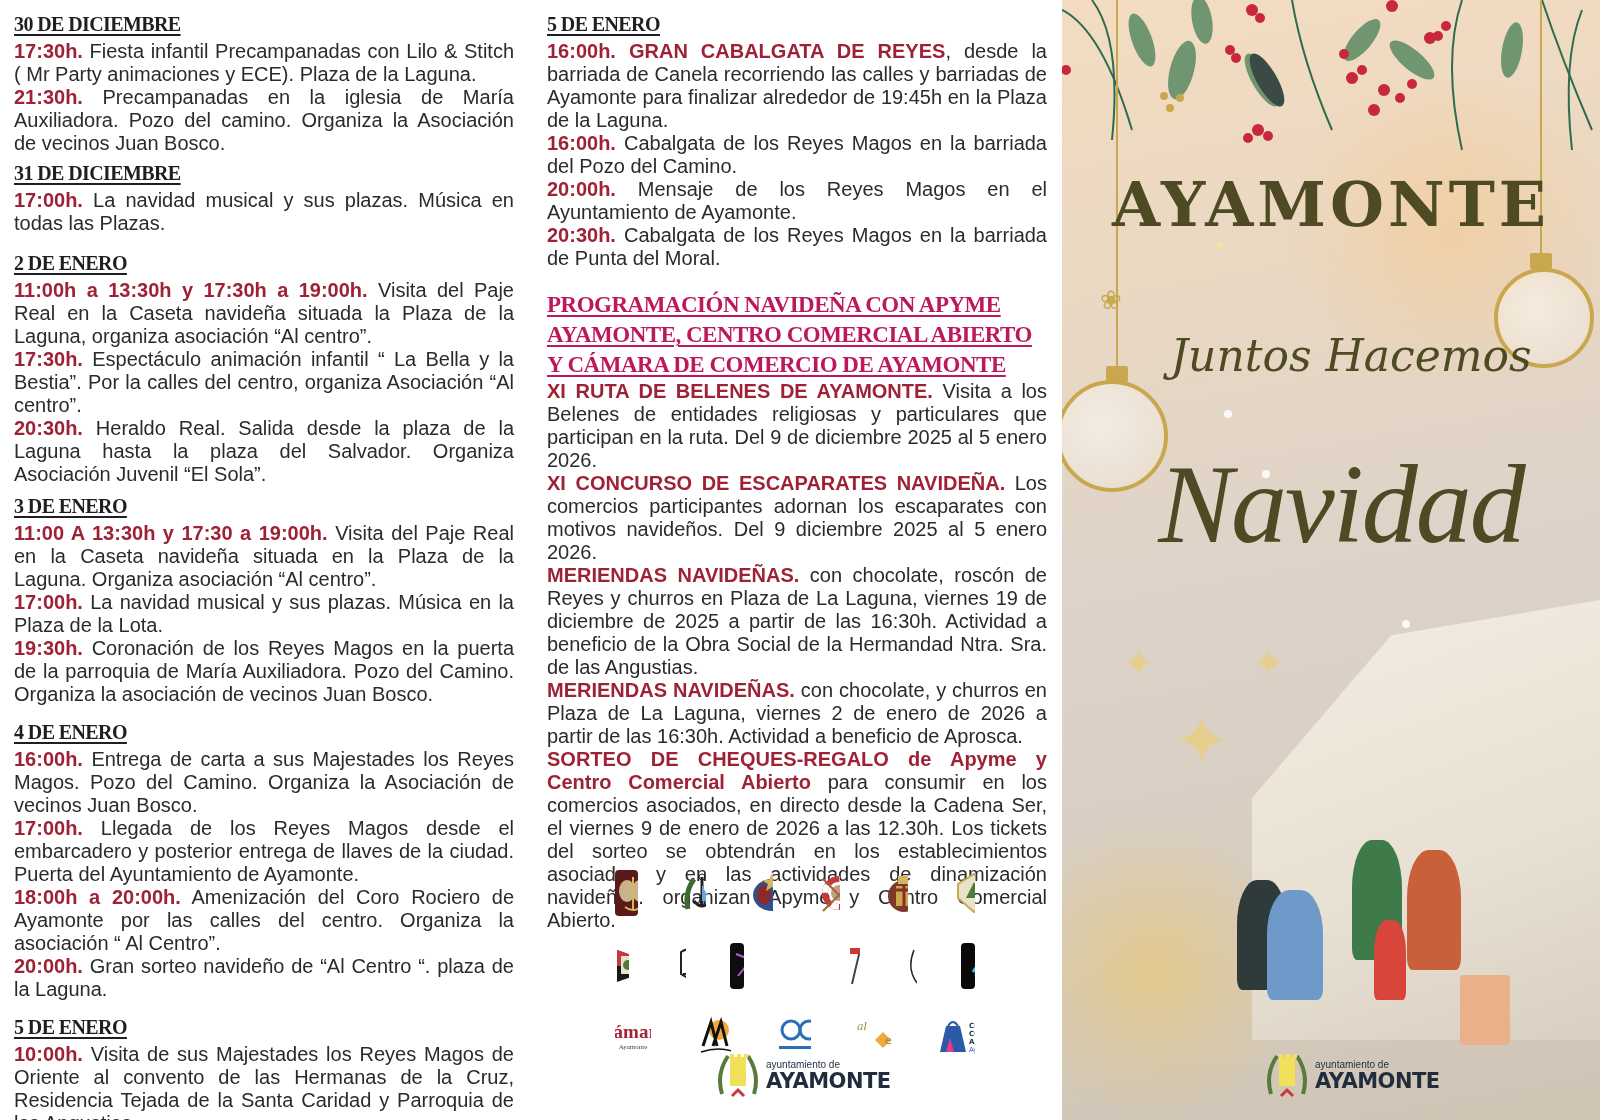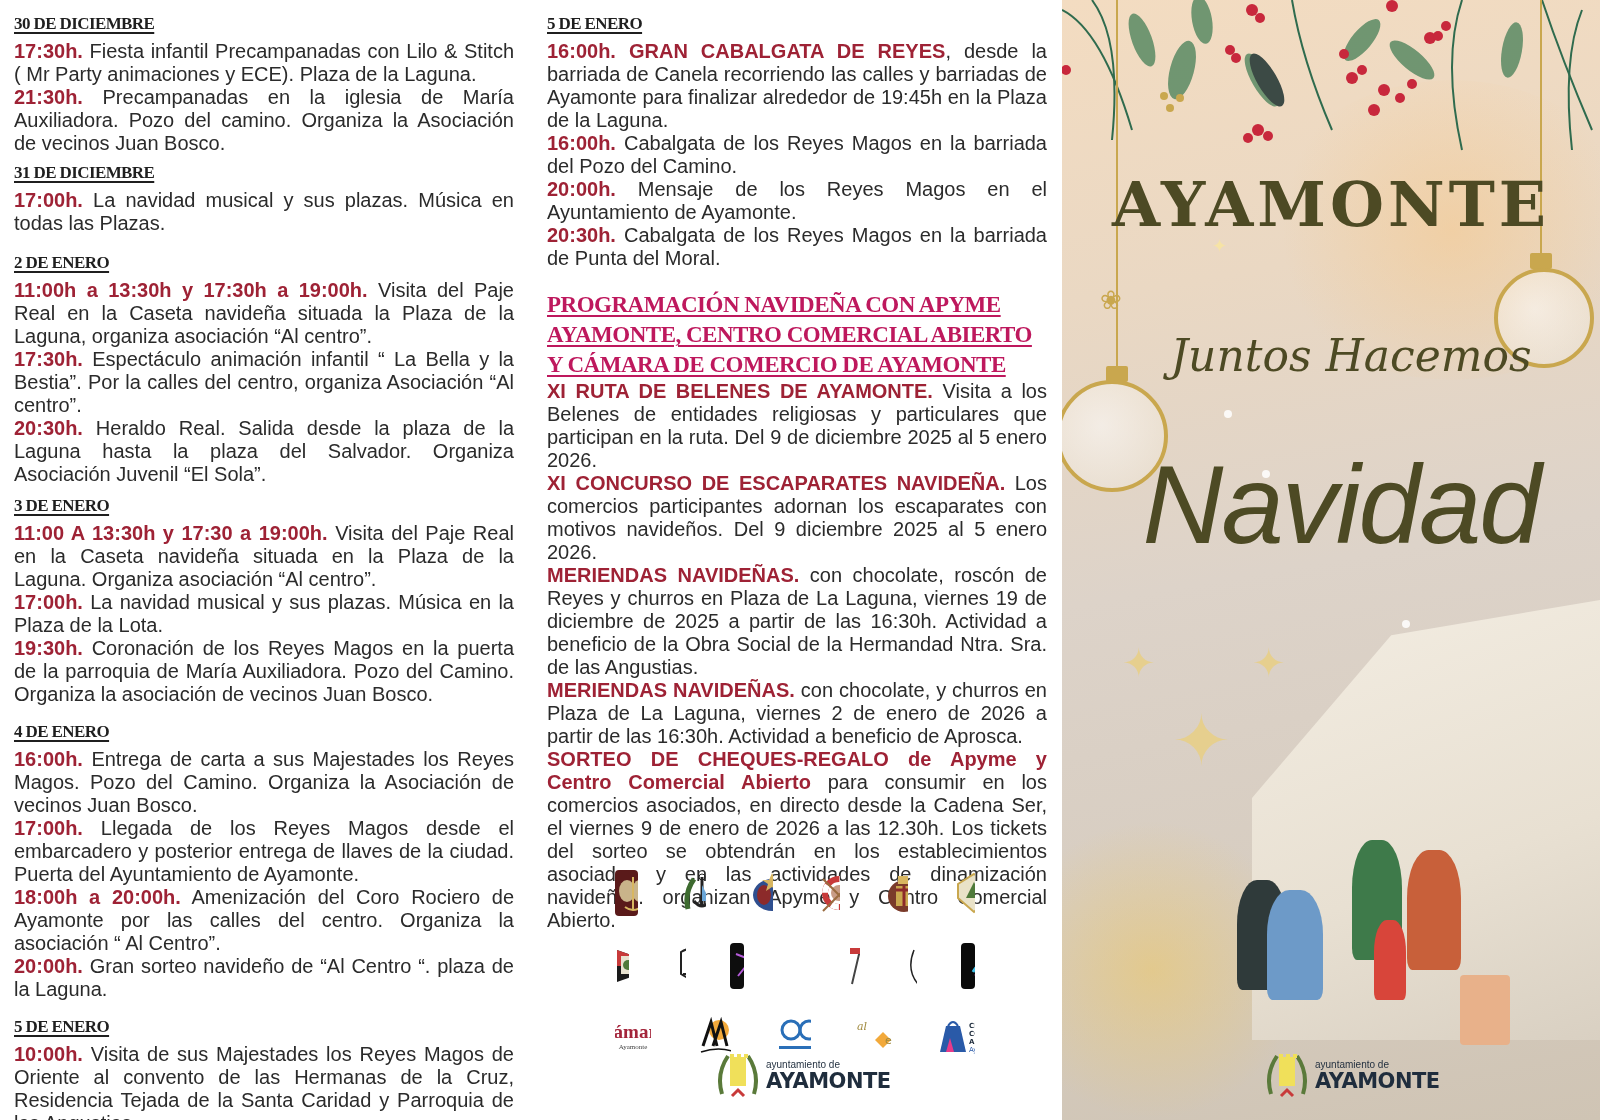--- a/index.html
+++ b/index.html
@@ -6,21 +6,21 @@
   html, body { width: 1600px; height: 1120px; overflow: hidden; background: #ffffff; }
   body { position: relative; font-family: "Liberation Sans", sans-serif; color: #2a2a2a; }
 
   .col { position: absolute; top: 0; }
   .col-left { left: 14px; width: 500px; }
   .col-mid { left: 547px; width: 500px; }
 
   .day-heading {
     font-family: "Liberation Serif", serif;
     font-weight: bold;
-    font-size: 17px;
+    font-size: 20px;
     letter-spacing: -0.6px;
     color: #1f1f1f;
     text-decoration: underline;
     text-decoration-thickness: 2px;
     text-underline-offset: 3px;
     line-height: 28px;
     margin-bottom: 2px;
   }
   .section-heading {
     font-family: "Liberation Serif", serif;
@@ -75,21 +75,21 @@
     font-family: "DejaVu Serif", serif; font-weight: bold; font-size: 62px; letter-spacing: 4px;
     color: #4d4a24;
   }
   .cover-sub {
     position: absolute; left: 0; width: 538px; top: 330px; text-align: center;
     font-family: "DejaVu Serif", serif; font-style: italic; font-size: 44px;
     color: #4d4a24; padding-left: 40px;
   }
   .cover-big {
     position: absolute; left: 0; width: 538px; top: 440px; text-align: center;
-    font-family: Liberation Sans, sans-serif; font-style: italic; font-size: 112px;
+    font-family: Liberation Serif, serif; font-style: italic; font-size: 112px;
     color: #4d4a24; padding-left: 20px; letter-spacing: -2px;
   }
   .ornament {
     position: absolute; border-radius: 50%;
     border: 4px solid #c9a74e;
     background: radial-gradient(circle at 40% 40%, rgba(255,255,255,0.55), rgba(240,230,210,0.35));
   }
   .ornament-cap { position: absolute; width: 22px; height: 16px; background: #c9a74e; border-radius: 2px; }
   .string { position: absolute; width: 2px; background: #c9a74e; }
   .sparkle { position: absolute; color: #f6e3a5; font-size: 18px; }

